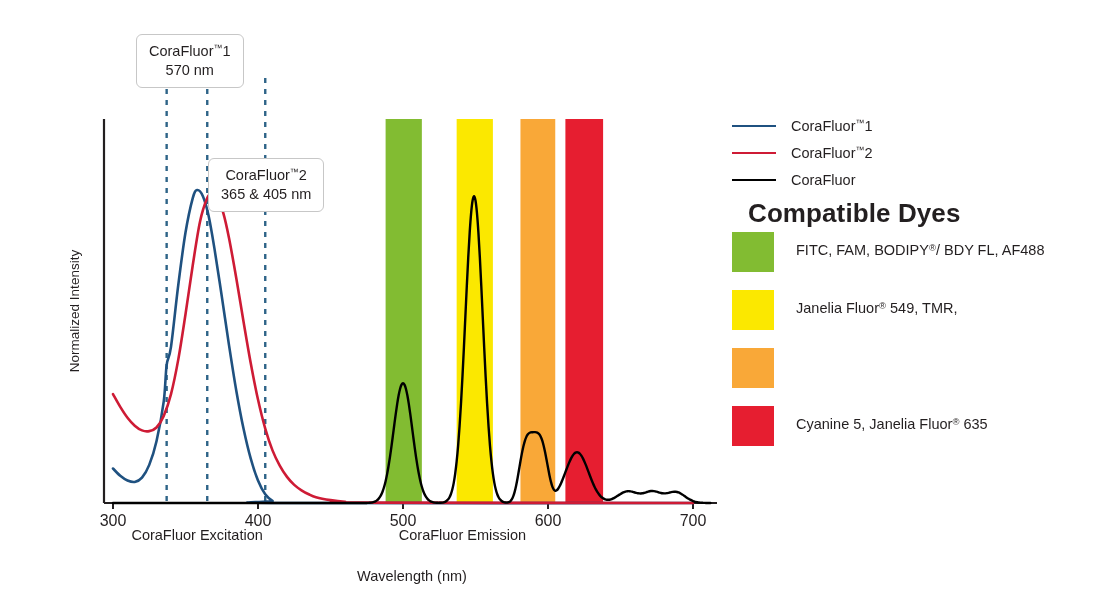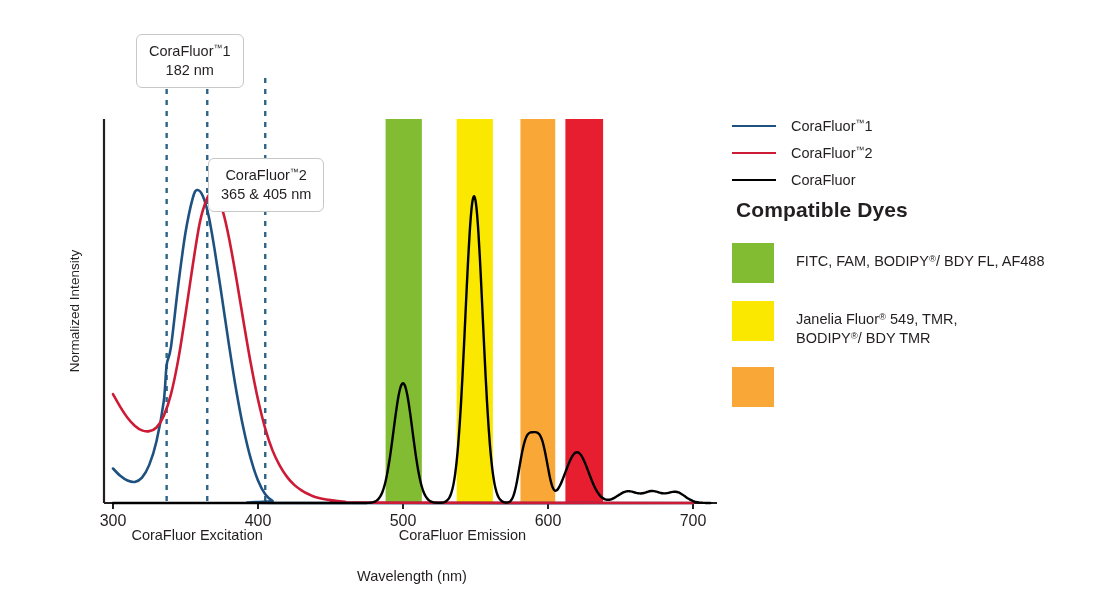--- a/index.html
+++ b/index.html
@@ -67,25 +67,25 @@
     border-top-width: 2.6px; border-top-style: solid;
     margin-right: 15px; flex: 0 0 44px;
   }
   .series-label {
     font-size: 14.5px; color: #231f20;
     font-family: "Liberation Sans", sans-serif;
     white-space: nowrap;
   }
 
   #dyes-title {
-    position: absolute; left: 8px; top: 198px;
-    font-size: 21px; font-weight: bold; color: #231f20;
+    position: absolute; left: 20px; top: 198px;
+    font-size: 26px; font-weight: bold; color: #231f20;
     letter-spacing: 0.1px;
   }
-  #dyes-list { position: absolute; left: 4px; top: 243px; width: 378px; }
+  #dyes-list { position: absolute; left: 4px; top: 232px; width: 378px; }
   .dye-row {
     display: flex; align-items: flex-start;
     margin-bottom: 18px;
     min-height: 40px;
   }
   .dye-swatch {
     width: 42px; height: 40px; flex: 0 0 42px;
     margin-right: 22px;
   }
   .dye-label {
@@ -126,21 +126,21 @@
         <path d="M 113.00 394.10 C 114.21 396.22, 117.83 402.87, 120.25 406.81 C 122.67 410.74, 125.08 414.55, 127.50 417.69 C 129.92 420.84, 132.33 423.56, 134.75 425.68 C 137.17 427.80, 139.58 429.49, 142.00 430.40 C 144.42 431.31, 146.83 431.61, 149.25 431.13 C 151.67 430.64, 154.08 430.04, 156.50 427.50 C 158.92 424.95, 161.33 421.45, 163.75 415.88 C 166.17 410.31, 168.58 403.48, 171.00 394.10 C 173.42 384.72, 175.83 372.93, 178.25 359.62 C 180.67 346.31, 183.08 329.97, 185.50 314.24 C 187.92 298.51, 190.33 280.66, 192.75 265.24 C 195.17 249.81, 197.58 232.87, 200.00 221.68 C 202.42 210.48, 205.32 202.62, 207.25 198.08 C 209.18 193.54, 209.91 194.45, 211.60 194.45 C 213.29 194.45, 215.47 195.05, 217.40 198.08 C 219.33 201.10, 221.27 205.94, 223.20 212.60 C 225.13 219.25, 226.82 227.12, 229.00 238.01 C 231.18 248.90, 233.83 264.02, 236.25 277.94 C 238.67 291.86, 241.08 307.28, 243.50 321.50 C 245.92 335.72, 248.33 350.24, 250.75 363.25 C 253.17 376.25, 255.58 388.66, 258.00 399.55 C 260.42 410.44, 262.83 420.12, 265.25 428.59 C 267.67 437.06, 270.08 444.19, 272.50 450.37 C 274.92 456.54, 277.33 461.19, 279.75 465.61 C 282.17 470.03, 284.58 473.66, 287.00 476.86 C 289.42 480.07, 291.83 482.61, 294.25 484.85 C 296.67 487.09, 299.08 488.72, 301.50 490.30 C 303.92 491.87, 306.33 493.14, 308.75 494.29 C 311.17 495.44, 312.38 496.22, 316.00 497.19 C 319.63 498.16, 325.67 499.31, 330.50 500.10 C 335.33 500.88, 340.17 501.49, 345.00 501.91 C 349.83 502.33, 301.50 502.46, 359.50 502.64 C 417.50 502.82, 637.42 502.94, 693.00 503.00" fill="none" stroke="#CE1B35" stroke-width="2.6" stroke-linejoin="round" stroke-linecap="round"></path>
         <path d="M 113.00 503.00 C 113.24 503.00, 113.97 503.00, 114.45 503.00 C 114.93 503.00, 115.42 503.00, 115.90 503.00 C 116.38 503.00, 116.87 503.00, 117.35 503.00 C 117.83 503.00, 118.32 503.00, 118.80 503.00 C 119.28 503.00, 119.77 503.00, 120.25 503.00 C 120.73 503.00, 121.22 503.00, 121.70 503.00 C 122.18 503.00, 122.67 503.00, 123.15 503.00 C 123.63 503.00, 124.12 503.00, 124.60 503.00 C 125.08 503.00, 125.57 503.00, 126.05 503.00 C 126.53 503.00, 127.02 503.00, 127.50 503.00 C 127.98 503.00, 128.47 503.00, 128.95 503.00 C 129.43 503.00, 129.92 503.00, 130.40 503.00 C 130.88 503.00, 131.37 503.00, 131.85 503.00 C 132.33 503.00, 132.82 503.00, 133.30 503.00 C 133.78 503.00, 134.27 503.00, 134.75 503.00 C 135.23 503.00, 135.72 503.00, 136.20 503.00 C 136.68 503.00, 137.17 503.00, 137.65 503.00 C 138.13 503.00, 138.62 503.00, 139.10 503.00 C 139.58 503.00, 140.07 503.00, 140.55 503.00 C 141.03 503.00, 141.52 503.00, 142.00 503.00 C 142.48 503.00, 142.97 503.00, 143.45 503.00 C 143.93 503.00, 144.42 503.00, 144.90 503.00 C 145.38 503.00, 145.87 503.00, 146.35 503.00 C 146.83 503.00, 147.32 503.00, 147.80 503.00 C 148.28 503.00, 148.77 503.00, 149.25 503.00 C 149.73 503.00, 150.22 503.00, 150.70 503.00 C 151.18 503.00, 151.67 503.00, 152.15 503.00 C 152.63 503.00, 153.12 503.00, 153.60 503.00 C 154.08 503.00, 154.57 503.00, 155.05 503.00 C 155.53 503.00, 156.02 503.00, 156.50 503.00 C 156.98 503.00, 157.47 503.00, 157.95 503.00 C 158.43 503.00, 158.92 503.00, 159.40 503.00 C 159.88 503.00, 160.37 503.00, 160.85 503.00 C 161.33 503.00, 161.82 503.00, 162.30 503.00 C 162.78 503.00, 163.27 503.00, 163.75 503.00 C 164.23 503.00, 164.72 503.00, 165.20 503.00 C 165.68 503.00, 166.17 503.00, 166.65 503.00 C 167.13 503.00, 167.62 503.00, 168.10 503.00 C 168.58 503.00, 169.07 503.00, 169.55 503.00 C 170.03 503.00, 170.52 503.00, 171.00 503.00 C 171.48 503.00, 171.97 503.00, 172.45 503.00 C 172.93 503.00, 173.42 503.00, 173.90 503.00 C 174.38 503.00, 174.87 503.00, 175.35 503.00 C 175.83 503.00, 176.32 503.00, 176.80 503.00 C 177.28 503.00, 177.77 503.00, 178.25 503.00 C 178.73 503.00, 179.22 503.00, 179.70 503.00 C 180.18 503.00, 180.67 503.00, 181.15 503.00 C 181.63 503.00, 182.12 503.00, 182.60 503.00 C 183.08 503.00, 183.57 503.00, 184.05 503.00 C 184.53 503.00, 185.02 503.00, 185.50 503.00 C 185.98 503.00, 186.47 503.00, 186.95 503.00 C 187.43 503.00, 187.92 503.00, 188.40 503.00 C 188.88 503.00, 189.37 503.00, 189.85 503.00 C 190.33 503.00, 190.82 503.00, 191.30 503.00 C 191.78 503.00, 192.27 503.00, 192.75 503.00 C 193.23 503.00, 193.72 503.00, 194.20 503.00 C 194.68 503.00, 195.17 503.00, 195.65 503.00 C 196.13 503.00, 196.62 503.00, 197.10 503.00 C 197.58 503.00, 198.07 503.00, 198.55 503.00 C 199.03 503.00, 199.52 503.00, 200.00 503.00 C 200.48 503.00, 200.97 503.00, 201.45 503.00 C 201.93 503.00, 202.42 503.00, 202.90 503.00 C 203.38 503.00, 203.87 503.00, 204.35 503.00 C 204.83 503.00, 205.32 503.00, 205.80 503.00 C 206.28 503.00, 206.77 503.00, 207.25 503.00 C 207.73 503.00, 208.22 503.00, 208.70 503.00 C 209.18 503.00, 209.67 503.00, 210.15 503.00 C 210.63 503.00, 211.12 503.00, 211.60 503.00 C 212.08 503.00, 212.57 503.00, 213.05 503.00 C 213.53 503.00, 214.02 503.00, 214.50 503.00 C 214.98 503.00, 215.47 503.00, 215.95 503.00 C 216.43 503.00, 216.92 503.00, 217.40 503.00 C 217.88 503.00, 218.37 503.00, 218.85 503.00 C 219.33 503.00, 219.82 503.00, 220.30 503.00 C 220.78 503.00, 221.27 503.00, 221.75 503.00 C 222.23 503.00, 222.72 503.00, 223.20 503.00 C 223.68 503.00, 224.17 503.00, 224.65 503.00 C 225.13 503.00, 225.62 503.00, 226.10 503.00 C 226.58 503.00, 227.07 503.00, 227.55 503.00 C 228.03 503.00, 228.52 503.00, 229.00 503.00 C 229.48 503.00, 229.97 503.00, 230.45 503.00 C 230.93 503.00, 231.42 503.00, 231.90 503.00 C 232.38 503.00, 232.87 503.00, 233.35 503.00 C 233.83 503.00, 234.32 503.00, 234.80 503.00 C 235.28 503.00, 235.77 503.00, 236.25 503.00 C 236.73 503.00, 237.22 503.00, 237.70 503.00 C 238.18 503.00, 238.67 503.00, 239.15 503.00 C 239.63 503.00, 240.12 503.00, 240.60 503.00 C 241.08 503.00, 241.57 503.00, 242.05 503.00 C 242.53 503.00, 243.02 503.00, 243.50 503.00 C 243.98 503.00, 244.47 503.00, 244.95 503.00 C 245.43 503.00, 245.92 503.00, 246.40 503.00 C 246.88 503.00, 247.37 503.00, 247.85 503.00 C 248.33 503.00, 248.82 503.00, 249.30 503.00 C 249.78 503.00, 250.27 503.00, 250.75 503.00 C 251.23 503.00, 251.72 503.00, 252.20 503.00 C 252.68 503.00, 253.17 503.00, 253.65 503.00 C 254.13 503.00, 254.62 503.00, 255.10 503.00 C 255.58 503.00, 256.07 503.00, 256.55 503.00 C 257.03 503.00, 257.52 503.00, 258.00 503.00 C 258.48 503.00, 258.97 503.00, 259.45 503.00 C 259.93 503.00, 260.42 503.00, 260.90 503.00 C 261.38 503.00, 261.87 503.00, 262.35 503.00 C 262.83 503.00, 263.32 503.00, 263.80 503.00 C 264.28 503.00, 264.77 503.00, 265.25 503.00 C 265.73 503.00, 266.22 503.00, 266.70 503.00 C 267.18 503.00, 267.67 503.00, 268.15 503.00 C 268.63 503.00, 269.12 503.00, 269.60 503.00 C 270.08 503.00, 270.57 503.00, 271.05 503.00 C 271.53 503.00, 272.02 503.00, 272.50 503.00 C 272.98 503.00, 273.47 503.00, 273.95 503.00 C 274.43 503.00, 274.92 503.00, 275.40 503.00 C 275.88 503.00, 276.37 503.00, 276.85 503.00 C 277.33 503.00, 277.82 503.00, 278.30 503.00 C 278.78 503.00, 279.27 503.00, 279.75 503.00 C 280.23 503.00, 280.72 503.00, 281.20 503.00 C 281.68 503.00, 282.17 503.00, 282.65 503.00 C 283.13 503.00, 283.62 503.00, 284.10 503.00 C 284.58 503.00, 285.07 503.00, 285.55 503.00 C 286.03 503.00, 286.52 503.00, 287.00 503.00 C 287.48 503.00, 287.97 503.00, 288.45 503.00 C 288.93 503.00, 289.42 503.00, 289.90 503.00 C 290.38 503.00, 290.87 503.00, 291.35 503.00 C 291.83 503.00, 292.32 503.00, 292.80 503.00 C 293.28 503.00, 293.77 503.00, 294.25 503.00 C 294.73 503.00, 295.22 503.00, 295.70 503.00 C 296.18 503.00, 296.67 503.00, 297.15 503.00 C 297.63 503.00, 298.12 503.00, 298.60 503.00 C 299.08 503.00, 299.57 503.00, 300.05 503.00 C 300.53 503.00, 301.02 503.00, 301.50 503.00 C 301.98 503.00, 302.47 503.00, 302.95 503.00 C 303.43 503.00, 303.92 503.00, 304.40 503.00 C 304.88 503.00, 305.37 503.00, 305.85 503.00 C 306.33 503.00, 306.82 503.00, 307.30 503.00 C 307.78 503.00, 308.27 503.00, 308.75 503.00 C 309.23 503.00, 309.72 503.00, 310.20 503.00 C 310.68 503.00, 311.17 503.00, 311.65 503.00 C 312.13 503.00, 312.62 503.00, 313.10 503.00 C 313.58 503.00, 314.07 503.00, 314.55 503.00 C 315.03 503.00, 315.52 503.00, 316.00 503.00 C 316.48 503.00, 316.97 503.00, 317.45 503.00 C 317.93 503.00, 318.42 503.00, 318.90 503.00 C 319.38 503.00, 319.87 503.00, 320.35 503.00 C 320.83 503.00, 321.32 503.00, 321.80 503.00 C 322.28 503.00, 322.77 503.00, 323.25 503.00 C 323.73 503.00, 324.22 503.00, 324.70 503.00 C 325.18 503.00, 325.67 503.00, 326.15 503.00 C 326.63 503.00, 327.12 503.00, 327.60 503.00 C 328.08 503.00, 328.57 503.00, 329.05 503.00 C 329.53 503.00, 330.02 503.00, 330.50 503.00 C 330.98 503.00, 331.47 503.00, 331.95 503.00 C 332.43 503.00, 332.92 503.00, 333.40 503.00 C 333.88 503.00, 334.37 503.00, 334.85 503.00 C 335.33 503.00, 335.82 503.00, 336.30 503.00 C 336.78 503.00, 337.27 503.00, 337.75 503.00 C 338.23 503.00, 338.72 503.00, 339.20 503.00 C 339.68 503.00, 340.17 503.00, 340.65 503.00 C 341.13 503.00, 341.62 503.00, 342.10 503.00 C 342.58 503.00, 343.07 503.00, 343.55 503.00 C 344.03 503.00, 344.52 503.00, 345.00 503.00 C 345.48 503.00, 345.97 503.00, 346.45 503.00 C 346.93 503.00, 347.42 503.00, 347.90 503.00 C 348.38 503.00, 348.87 503.00, 349.35 503.00 C 349.83 503.00, 350.32 503.00, 350.80 503.00 C 351.28 503.00, 351.77 503.00, 352.25 503.00 C 352.73 503.00, 353.22 503.00, 353.70 503.00 C 354.18 503.00, 354.67 503.00, 355.15 503.00 C 355.63 503.00, 356.12 503.00, 356.60 503.00 C 357.08 503.00, 357.57 503.00, 358.05 503.00 C 358.53 503.00, 359.02 503.00, 359.50 503.00 C 359.98 503.00, 360.47 503.00, 360.95 502.99 C 361.43 502.99, 361.92 502.99, 362.40 502.99 C 362.88 502.99, 363.37 502.98, 363.85 502.98 C 364.33 502.97, 364.82 502.97, 365.30 502.96 C 365.78 502.95, 366.27 502.94, 366.75 502.93 C 367.23 502.91, 367.72 502.89, 368.20 502.87 C 368.68 502.84, 369.17 502.81, 369.65 502.77 C 370.13 502.73, 370.62 502.68, 371.10 502.61 C 371.58 502.54, 372.07 502.46, 372.55 502.35 C 373.03 502.24, 373.52 502.12, 374.00 501.95 C 374.48 501.78, 374.97 501.58, 375.45 501.33 C 375.93 501.07, 376.42 500.79, 376.90 500.41 C 377.38 500.04, 377.87 499.62, 378.35 499.08 C 378.83 498.55, 379.32 497.95, 379.80 497.21 C 380.28 496.47, 380.77 495.64, 381.25 494.64 C 381.73 493.65, 382.22 492.53, 382.70 491.22 C 383.18 489.91, 383.67 488.46, 384.15 486.79 C 384.63 485.12, 385.12 483.27, 385.60 481.21 C 386.08 479.14, 386.57 476.87, 387.05 474.39 C 387.53 471.91, 388.02 469.20, 388.50 466.32 C 388.98 463.43, 389.47 460.32, 389.95 457.07 C 390.43 453.82, 390.92 450.36, 391.40 446.83 C 391.88 443.31, 392.37 439.60, 392.85 435.92 C 393.33 432.24, 393.82 428.44, 394.30 424.77 C 394.78 421.09, 395.27 417.37, 395.75 413.89 C 396.23 410.41, 396.72 406.97, 397.20 403.87 C 397.68 400.78, 398.17 397.83, 398.65 395.31 C 399.13 392.79, 399.62 390.53, 400.10 388.75 C 400.58 386.97, 401.07 385.54, 401.55 384.62 C 402.03 383.70, 402.52 383.21, 403.00 383.21 C 403.48 383.21, 403.97 383.70, 404.45 384.62 C 404.93 385.54, 405.42 386.97, 405.90 388.75 C 406.38 390.53, 406.87 392.79, 407.35 395.31 C 407.83 397.83, 408.32 400.78, 408.80 403.87 C 409.28 406.97, 409.77 410.41, 410.25 413.89 C 410.73 417.37, 411.22 421.09, 411.70 424.77 C 412.18 428.44, 412.67 432.24, 413.15 435.92 C 413.63 439.60, 414.12 443.31, 414.60 446.83 C 415.08 450.36, 415.57 453.82, 416.05 457.07 C 416.53 460.32, 417.02 463.43, 417.50 466.32 C 417.98 469.20, 418.47 471.91, 418.95 474.39 C 419.43 476.87, 419.92 479.14, 420.40 481.21 C 420.88 483.27, 421.37 485.12, 421.85 486.79 C 422.33 488.46, 422.82 489.91, 423.30 491.22 C 423.78 492.53, 424.27 493.65, 424.75 494.64 C 425.23 495.64, 425.72 496.47, 426.20 497.21 C 426.68 497.95, 427.17 498.55, 427.65 499.08 C 428.13 499.62, 428.62 500.04, 429.10 500.41 C 429.58 500.78, 430.07 501.07, 430.55 501.33 C 431.03 501.58, 431.52 501.77, 432.00 501.94 C 432.48 502.11, 432.97 502.24, 433.45 502.35 C 433.93 502.45, 434.42 502.53, 434.90 502.60 C 435.38 502.66, 435.87 502.71, 436.35 502.75 C 436.83 502.78, 437.32 502.80, 437.80 502.82 C 438.28 502.83, 438.77 502.83, 439.25 502.82 C 439.73 502.81, 440.22 502.80, 440.70 502.76 C 441.18 502.73, 441.67 502.68, 442.15 502.61 C 442.63 502.54, 443.12 502.45, 443.60 502.32 C 444.08 502.18, 444.57 502.03, 445.05 501.81 C 445.53 501.58, 446.02 501.33, 446.50 500.96 C 446.98 500.59, 447.47 500.17, 447.95 499.59 C 448.43 499.01, 448.92 498.35, 449.40 497.46 C 449.88 496.57, 450.37 495.56, 450.85 494.24 C 451.33 492.92, 451.82 491.42, 452.30 489.52 C 452.78 487.62, 453.27 485.48, 453.75 482.84 C 454.23 480.20, 454.72 477.22, 455.20 473.67 C 455.68 470.11, 456.17 466.12, 456.65 461.49 C 457.13 456.85, 457.62 451.69, 458.10 445.86 C 458.58 440.04, 459.07 433.59, 459.55 426.51 C 460.03 419.44, 460.52 411.69, 461.00 403.42 C 461.48 395.15, 461.97 386.19, 462.45 376.90 C 462.93 367.61, 463.42 357.68, 463.90 347.69 C 464.38 337.70, 464.87 327.20, 465.35 316.96 C 465.83 306.72, 466.32 296.17, 466.80 286.25 C 467.28 276.32, 467.77 266.38, 468.25 257.39 C 468.73 248.40, 469.22 239.73, 469.70 232.31 C 470.18 224.88, 470.67 218.14, 471.15 212.84 C 471.63 207.54, 472.12 203.26, 472.60 200.50 C 473.08 197.73, 473.57 196.26, 474.05 196.26 C 474.53 196.26, 475.02 197.73, 475.50 200.50 C 475.98 203.26, 476.47 207.54, 476.95 212.84 C 477.43 218.14, 477.92 224.88, 478.40 232.31 C 478.88 239.73, 479.37 248.40, 479.85 257.39 C 480.33 266.38, 480.82 276.32, 481.30 286.25 C 481.78 296.17, 482.27 306.72, 482.75 316.96 C 483.23 327.20, 483.72 337.70, 484.20 347.69 C 484.68 357.68, 485.17 367.61, 485.65 376.90 C 486.13 386.19, 486.62 395.15, 487.10 403.42 C 487.58 411.69, 488.07 419.44, 488.55 426.51 C 489.03 433.59, 489.52 440.04, 490.00 445.86 C 490.48 451.69, 490.97 456.85, 491.45 461.49 C 491.93 466.12, 492.42 470.11, 492.90 473.67 C 493.38 477.22, 493.87 480.20, 494.35 482.84 C 494.83 485.48, 495.32 487.62, 495.80 489.52 C 496.28 491.42, 496.77 492.92, 497.25 494.24 C 497.73 495.56, 498.22 496.57, 498.70 497.46 C 499.18 498.35, 499.67 499.01, 500.15 499.59 C 500.63 500.18, 501.12 500.59, 501.60 500.96 C 502.08 501.33, 502.57 501.58, 503.05 501.81 C 503.53 502.03, 504.02 502.18, 504.50 502.31 C 504.98 502.43, 505.47 502.51, 505.95 502.55 C 506.43 502.58, 506.92 502.60, 507.40 502.54 C 507.88 502.48, 508.37 502.40, 508.85 502.19 C 509.33 501.98, 509.82 501.73, 510.30 501.28 C 510.78 500.82, 511.27 500.29, 511.75 499.48 C 512.23 498.67, 512.72 497.70, 513.20 496.43 C 513.68 495.16, 514.17 493.64, 514.65 491.85 C 515.13 490.06, 515.62 487.97, 516.10 485.69 C 516.58 483.41, 517.07 480.82, 517.55 478.17 C 518.03 475.53, 518.52 472.63, 519.00 469.82 C 519.48 467.01, 519.97 464.06, 520.45 461.32 C 520.93 458.58, 521.42 455.83, 521.90 453.36 C 522.38 450.89, 522.87 448.55, 523.35 446.50 C 523.83 444.45, 524.32 442.62, 524.80 441.05 C 525.28 439.49, 525.77 438.20, 526.25 437.11 C 526.73 436.03, 527.22 435.22, 527.70 434.55 C 528.18 433.88, 528.67 433.45, 529.15 433.09 C 529.63 432.74, 530.12 432.57, 530.60 432.42 C 531.08 432.28, 531.57 432.25, 532.05 432.21 C 532.53 432.17, 533.02 432.18, 533.50 432.17 C 533.98 432.16, 534.47 432.14, 534.95 432.17 C 535.43 432.19, 535.92 432.20, 536.40 432.33 C 536.88 432.46, 537.37 432.61, 537.85 432.93 C 538.33 433.26, 538.82 433.66, 539.30 434.30 C 539.78 434.93, 540.27 435.70, 540.75 436.73 C 541.23 437.77, 541.72 439.00, 542.20 440.49 C 542.68 441.98, 543.17 443.73, 543.65 445.68 C 544.13 447.63, 544.62 449.87, 545.10 452.20 C 545.58 454.54, 546.07 457.13, 546.55 459.70 C 547.03 462.26, 547.52 465.01, 548.00 467.59 C 548.48 470.16, 548.97 472.80, 549.45 475.15 C 549.93 477.49, 550.42 479.75, 550.90 481.65 C 551.38 483.55, 551.87 485.23, 552.35 486.54 C 552.83 487.86, 553.32 488.86, 553.80 489.56 C 554.28 490.26, 554.77 490.61, 555.25 490.74 C 555.73 490.87, 556.22 490.67, 556.70 490.34 C 557.18 490.00, 557.67 489.40, 558.15 488.72 C 558.63 488.04, 559.12 487.16, 559.60 486.24 C 560.08 485.31, 560.57 484.26, 561.05 483.17 C 561.53 482.08, 562.02 480.90, 562.50 479.71 C 562.98 478.52, 563.47 477.26, 563.95 476.00 C 564.43 474.75, 564.92 473.45, 565.40 472.17 C 565.88 470.90, 566.37 469.60, 566.85 468.34 C 567.33 467.09, 567.82 465.83, 568.30 464.64 C 568.78 463.45, 569.27 462.28, 569.75 461.20 C 570.23 460.12, 570.72 459.08, 571.20 458.15 C 571.68 457.22, 572.17 456.37, 572.65 455.63 C 573.13 454.90, 573.62 454.25, 574.10 453.74 C 574.58 453.23, 575.07 452.84, 575.55 452.58 C 576.03 452.31, 576.52 452.18, 577.00 452.18 C 577.48 452.18, 577.97 452.31, 578.45 452.58 C 578.93 452.84, 579.42 453.23, 579.90 453.74 C 580.38 454.25, 580.87 454.90, 581.35 455.63 C 581.83 456.36, 582.32 457.22, 582.80 458.15 C 583.28 459.08, 583.77 460.11, 584.25 461.20 C 584.73 462.28, 585.22 463.45, 585.70 464.64 C 586.18 465.83, 586.67 467.08, 587.15 468.34 C 587.63 469.60, 588.12 470.89, 588.60 472.17 C 589.08 473.45, 589.57 474.74, 590.05 476.00 C 590.53 477.26, 591.02 478.51, 591.50 479.71 C 591.98 480.92, 592.47 482.10, 592.95 483.22 C 593.43 484.34, 593.92 485.43, 594.40 486.45 C 594.88 487.47, 595.37 488.44, 595.85 489.35 C 596.33 490.25, 596.82 491.10, 597.30 491.88 C 597.78 492.66, 598.27 493.38, 598.75 494.04 C 599.23 494.70, 599.72 495.29, 600.20 495.83 C 600.68 496.37, 601.17 496.84, 601.65 497.26 C 602.13 497.68, 602.62 498.04, 603.10 498.35 C 603.58 498.66, 604.07 498.91, 604.55 499.12 C 605.03 499.33, 605.52 499.48, 606.00 499.60 C 606.48 499.71, 606.97 499.78, 607.45 499.81 C 607.93 499.84, 608.42 499.82, 608.90 499.77 C 609.38 499.72, 609.87 499.63, 610.35 499.51 C 610.83 499.39, 611.32 499.24, 611.80 499.06 C 612.28 498.88, 612.77 498.66, 613.25 498.43 C 613.73 498.19, 614.22 497.93, 614.70 497.66 C 615.18 497.38, 615.67 497.08, 616.15 496.78 C 616.63 496.48, 617.12 496.16, 617.60 495.84 C 618.08 495.52, 618.57 495.19, 619.05 494.88 C 619.53 494.56, 620.02 494.24, 620.50 493.94 C 620.98 493.64, 621.47 493.35, 621.95 493.08 C 622.43 492.82, 622.92 492.56, 623.40 492.34 C 623.88 492.12, 624.37 491.93, 624.85 491.77 C 625.33 491.60, 625.82 491.47, 626.30 491.37 C 626.78 491.28, 627.27 491.21, 627.75 491.18 C 628.23 491.15, 628.72 491.16, 629.20 491.19 C 629.68 491.22, 630.17 491.29, 630.65 491.37 C 631.13 491.45, 631.62 491.57, 632.10 491.69 C 632.58 491.81, 633.07 491.95, 633.55 492.09 C 634.03 492.23, 634.52 492.39, 635.00 492.52 C 635.48 492.66, 635.97 492.81, 636.45 492.92 C 636.93 493.04, 637.42 493.15, 637.90 493.24 C 638.38 493.32, 638.87 493.38, 639.35 493.41 C 639.83 493.44, 640.32 493.45, 640.80 493.43 C 641.28 493.41, 641.77 493.35, 642.25 493.28 C 642.73 493.20, 643.22 493.10, 643.70 492.98 C 644.18 492.86, 644.67 492.72, 645.15 492.57 C 645.63 492.43, 646.12 492.26, 646.60 492.11 C 647.08 491.96, 647.57 491.80, 648.05 491.67 C 648.53 491.53, 649.02 491.40, 649.50 491.29 C 649.98 491.19, 650.47 491.10, 650.95 491.05 C 651.43 491.00, 651.92 490.97, 652.40 490.98 C 652.88 490.98, 653.37 491.01, 653.85 491.07 C 654.33 491.13, 654.82 491.23, 655.30 491.34 C 655.78 491.44, 656.27 491.58, 656.75 491.72 C 657.23 491.86, 657.72 492.02, 658.20 492.17 C 658.68 492.32, 659.17 492.48, 659.65 492.62 C 660.13 492.76, 660.62 492.90, 661.10 493.01 C 661.58 493.12, 662.07 493.21, 662.55 493.28 C 663.03 493.34, 663.52 493.38, 664.00 493.40 C 664.48 493.41, 664.97 493.39, 665.45 493.35 C 665.93 493.32, 666.42 493.25, 666.90 493.17 C 667.38 493.08, 667.87 492.98, 668.35 492.87 C 668.83 492.76, 669.32 492.63, 669.80 492.51 C 670.28 492.40, 670.77 492.27, 671.25 492.17 C 671.73 492.07, 672.22 491.97, 672.70 491.90 C 673.18 491.83, 673.67 491.78, 674.15 491.76 C 674.63 491.74, 675.12 491.75, 675.60 491.80 C 676.08 491.85, 676.57 491.93, 677.05 492.04 C 677.53 492.16, 678.02 492.31, 678.50 492.49 C 678.98 492.68, 679.47 492.90, 679.95 493.14 C 680.43 493.38, 680.92 493.66, 681.40 493.95 C 681.88 494.24, 682.37 494.55, 682.85 494.88 C 683.33 495.20, 683.82 495.54, 684.30 495.87 C 684.78 496.21, 685.27 496.56, 685.75 496.89 C 686.23 497.23, 686.72 497.57, 687.20 497.89 C 687.68 498.21, 688.17 498.53, 688.65 498.82 C 689.13 499.12, 689.62 499.40, 690.10 499.66 C 690.58 499.93, 691.07 500.17, 691.55 500.40 C 692.03 500.62, 692.52 500.83, 693.00 501.02 C 693.48 501.21, 693.97 501.37, 694.45 501.53 C 694.93 501.68, 695.42 501.81, 695.90 501.93 C 696.38 502.05, 696.87 502.15, 697.35 502.24 C 697.83 502.33, 698.32 502.41, 698.80 502.47 C 699.28 502.54, 699.77 502.60, 700.25 502.64 C 700.73 502.69, 701.22 502.73, 701.70 502.76 C 702.18 502.80, 702.67 502.82, 703.15 502.85 C 703.63 502.87, 704.12 502.89, 704.60 502.90 C 705.08 502.92, 705.57 502.93, 706.05 502.94 C 706.53 502.95, 707.02 502.96, 707.50 502.96 C 707.98 502.97, 708.47 502.98, 708.95 502.98 C 709.43 502.98, 710.16 502.99, 710.40 502.99" fill="none" stroke="#000000" stroke-width="2.4" stroke-linejoin="round" stroke-linecap="round"></path>
         <text x="197.1" y="540" text-anchor="middle" class="region-label">CoraFluor Excitation</text>
         <text x="462.45" y="540" text-anchor="middle" class="region-label">CoraFluor Emission</text>
         <text x="412" y="581" text-anchor="middle" class="axis-title">Wavelength (nm)</text>
         <text x="0" y="0" text-anchor="middle" class="y-axis-title" transform="translate(79,311) rotate(-90)">Normalized Intensity</text>
       </svg>
 
     <div class="callout" id="callout-cf1">
       <span class="l1">CoraFluor<span class="tm">™</span>1</span>
-      <span class="l2">182 nm</span>
+      <span class="l2">570 nm</span>
     </div>
 
     <div class="callout" id="callout-cf2">
       <span class="l1">CoraFluor<span class="tm">™</span>2</span>
       <span class="l2">365 &amp; 405 nm</span>
     </div>
   </div>
 
   <div id="right-panel">
     <div id="series-legend">
@@ -158,21 +158,25 @@
         </div>
       </div>
     <div id="dyes-title">Compatible Dyes</div>
     <div id="dyes-list">
         <div class="dye-row">
           <span class="dye-swatch" style="background: rgb(130, 188, 50);"></span>
           <div class="dye-label"><span>FITC, FAM, BODIPY<span class="reg">®</span>/ BDY FL, AF488</span></div>
         </div>
         <div class="dye-row">
           <span class="dye-swatch" style="background: rgb(251, 232, 0);"></span>
-          <div class="dye-label"><span>Janelia Fluor<span class="reg">®</span> 549, TMR,</span><span class="l2">BODIPY<span class="reg">®</span>/ BDY TMR</span></div>
+          <div class="dye-label"><span>Janelia Fluor<span class="reg">®</span> 549, TMR,</span></div>
         </div>
         <div class="dye-row">
           <span class="dye-swatch" style="background: rgb(249, 168, 56);"></span>
+        </div>
+        <div class="dye-row">
+          <span class="dye-swatch" style="background: rgb(230, 30, 48);"></span>
+          <div class="dye-label"><span>Cyanine 5, Janelia Fluor<span class="reg">®</span> 635</span></div>
         </div>
       </div>
   </div>
 
 </div>
 
 </body></html>

